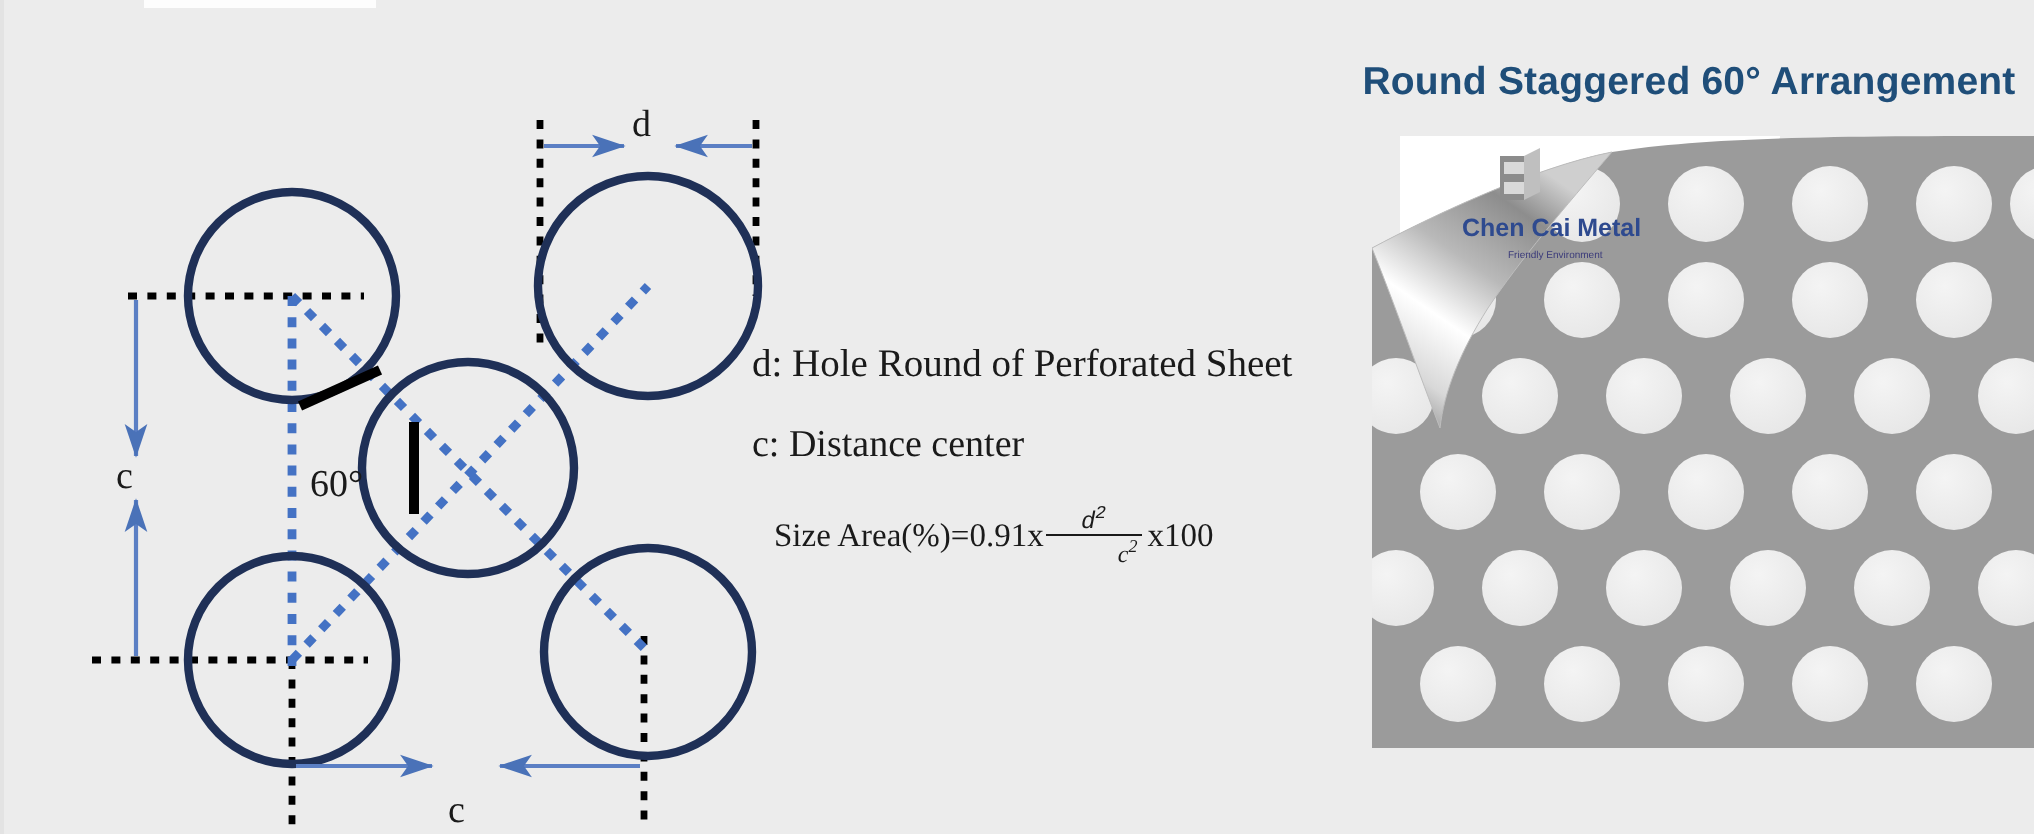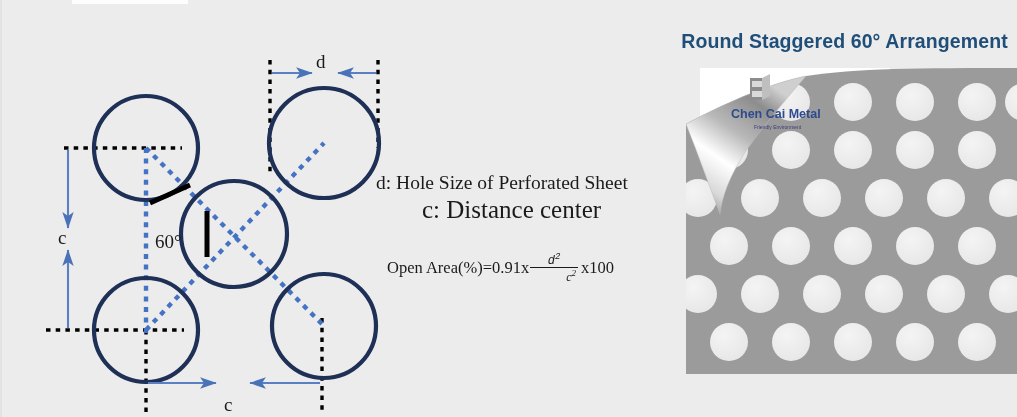--- a/index.html
+++ b/index.html
@@ -45,23 +45,22 @@
     color: #1a1a1a;
     white-space: nowrap;
   }
   #legend-d {
     left: 374px;
     top: 172px;
     font-size: 19.5px;
   }
   #legend-c {
     left: 374px;
-    top: 196px;
-    font-size: 25px;
-    margin-left: 46px;
+    top: 212px;
+    font-size: 19px;
   }
   #formula {
     position: absolute;
     left: 385px;
     top: 252px;
     font-size: 16.5px;
     font-family: "Liberation Serif", serif;
     color: #1a1a1a;
     white-space: nowrap;
     display: flex;
@@ -203,25 +202,25 @@
       <text x="222" y="411" font-family="Liberation Serif, serif" font-size="19" fill="#1a1a1a">c</text>
 
       <g stroke="#5b7fc4" stroke-width="2.1" fill="none">
         <line x1="270" y1="73" x2="310" y2="73" marker-end="url(#arrowBlue)"></line>
         <line x1="374" y1="73" x2="336" y2="73" marker-end="url(#arrowBlue)"></line>
       </g>
       <text x="314" y="68" font-family="Liberation Serif, serif" font-size="19" fill="#1a1a1a">d</text>
     </svg>
   </div>
 
-  <div class="legend" id="legend-d">d: Hole Size of Perforated Sheet</div>
+  <div class="legend" id="legend-d">d: Hole Round of Perforated Sheet</div>
   <div class="legend" id="legend-c">c: Distance center</div>
 
   <div id="formula">
-    <span>Open Area(%)=0.91x</span>
+    <span>Size Area(%)=0.91x</span>
     <span class="frac">
       <span class="num"><span>d</span><span class="sup">2</span></span>
       <span class="bar"></span>
       <span class="den"><span>c</span><span class="sup">2</span></span>
     </span>
     <span class="tail">x100</span>
   </div>
 
   <div id="right-panel">
     <div id="panel-title">Round Staggered 60°  Arrangement</div>

